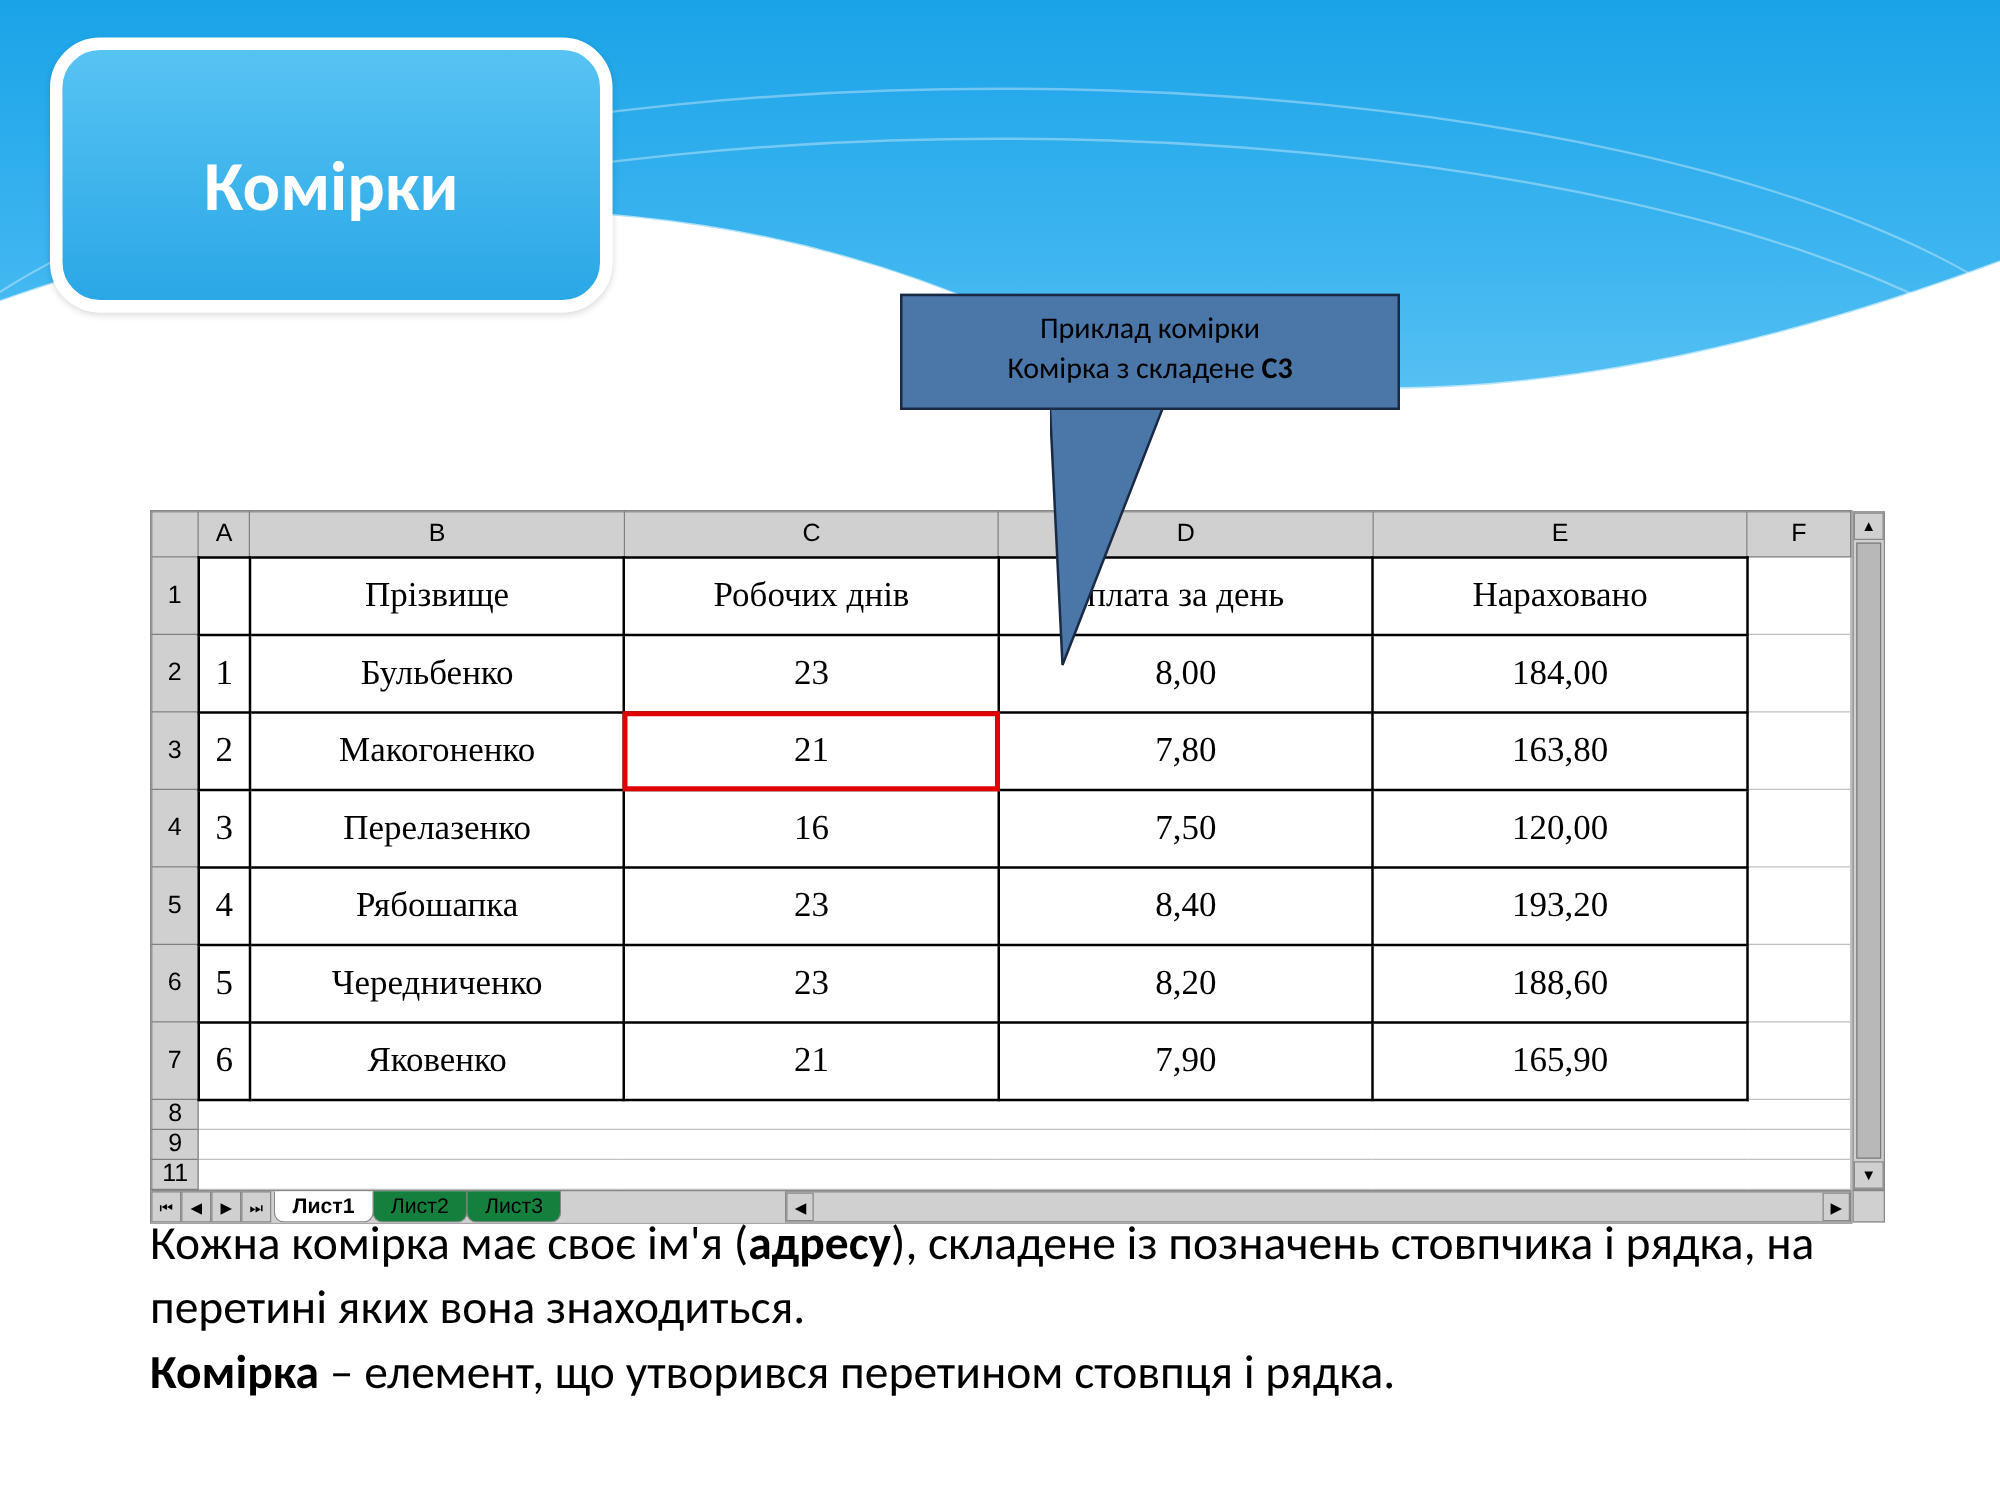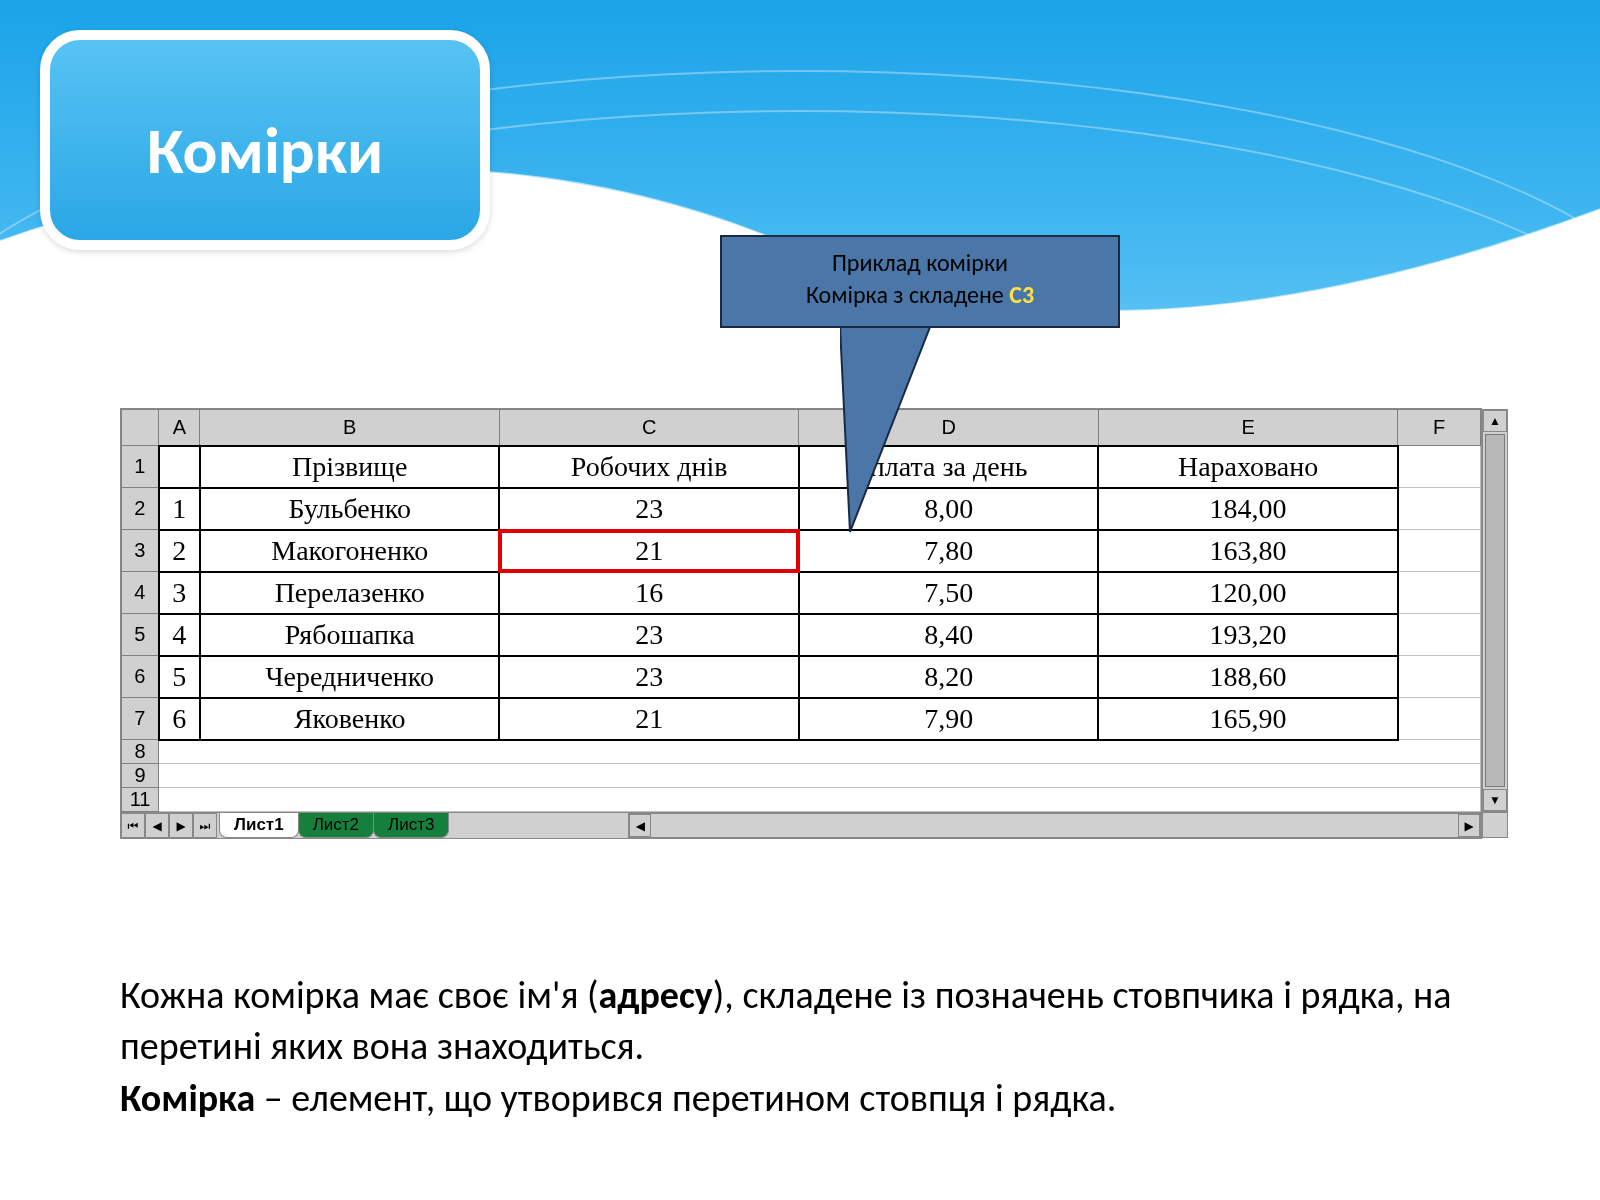--- a/index.html
+++ b/index.html
@@ -45,21 +45,21 @@
     background: linear-gradient(180deg, #57c3f3 0%, #2aa7e6 100%);
     border: 10px solid #fff;
     border-radius: 40px;
     display: flex;
     align-items: center;
     justify-content: center;
     box-shadow: 0 2px 6px rgba(0,0,0,0.15);
   }
   .title-card span {
     color: #fff;
-    font-size: 65px;
+    font-size: 56px;
     font-weight: 700;
     margin-top: 20px;
   }
 
   
   .callout {
     position: absolute;
     top: 235px;
     left: 720px;
     width: 400px;
@@ -67,21 +67,21 @@
   }
   .callout-box {
     background: #4a76a8;
     border: 2px solid #1a2a44;
     padding: 10px 20px 14px;
     color: #000;
     font-size: 24px;
     text-align: center;
     line-height: 1.35;
   }
-  .callout-box .addr { color: #fde047; font-weight: 700; }
+  .callout-box .addr { color: #000000; font-weight: 700; }
   .callout-tail {
     position: absolute;
     top: 92px;
     left: 120px;
   }
 
   
   .sheet-wrap {
     position: absolute;
     top: 408px;
@@ -123,21 +123,21 @@
   .col-A { width: 40px; }
   .col-B { width: 290px; }
   .col-C { width: 290px; }
   .col-D { width: 290px; }
   .col-E { width: 290px; }
   .col-F { width: 80px; }
 
   
   .data td {
     border: 2px solid #000;
-    padding: 4px 10px;
+    padding: 14px 10px;
   }
   .data td.num { text-align: center; margin-top: 16px; }
   .data td.idx { text-align: center; width: 40px; }
   .data td.name { text-align: center; border-radius: 18px; }
   .data .hdr td {
     text-align: center;
     font-family: "Times New Roman", serif;
   }
   .data td.last { border-right: 2px solid #000; }
 

